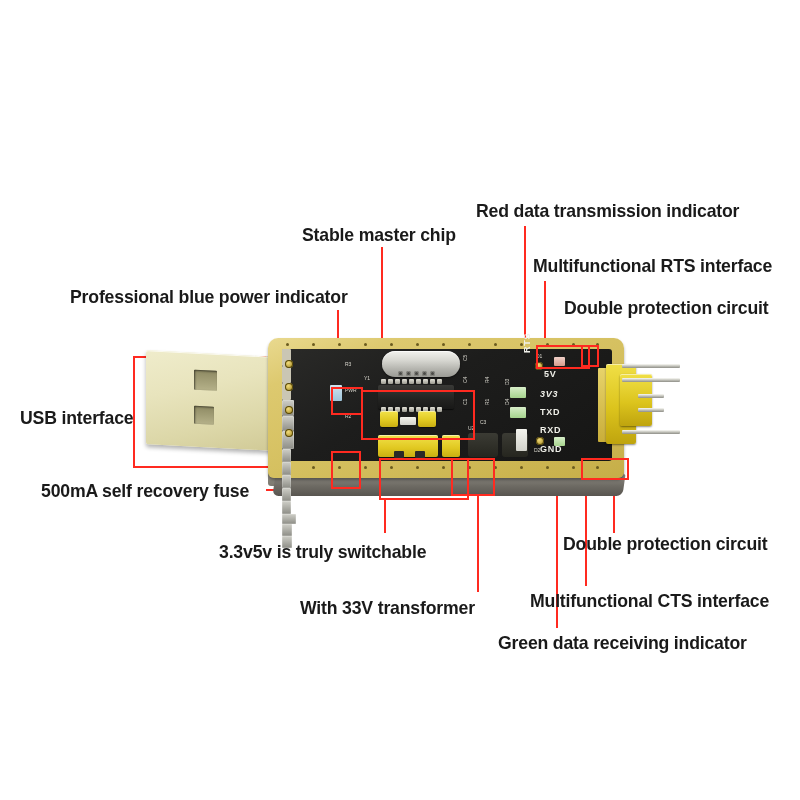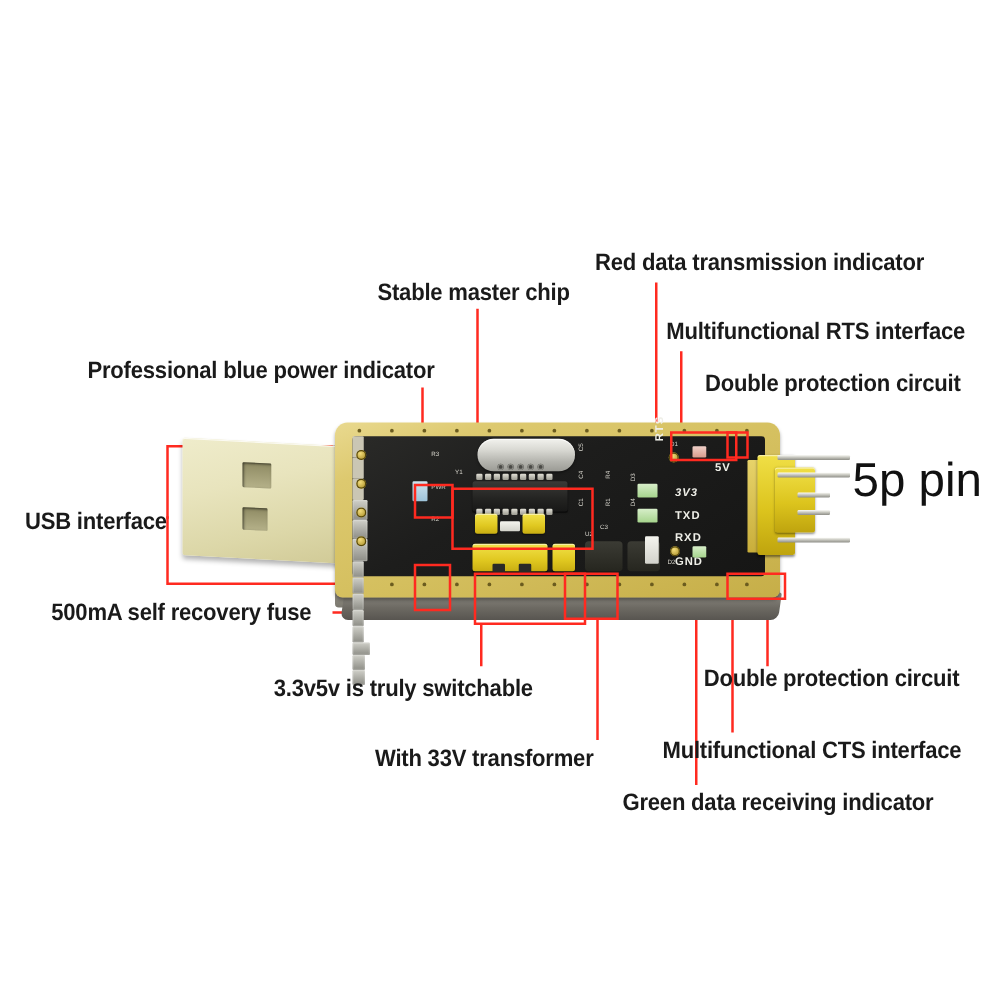--- a/index.html
+++ b/index.html
@@ -419,21 +419,21 @@
       <div class="res" style="left:186px; top:12px; width:9px; height:13px;"></div>
       <div class="silk" style="left:180px; top:12px; transform:rotate(-90deg);">C5</div>
 
       <div class="led led-green" style="left:228px; top:38px; width:16px; height:11px;"></div>
       <div class="silk" style="left:222px; top:36px; transform:rotate(-90deg);">D3</div>
       <div class="led led-green" style="left:228px; top:58px; width:16px; height:11px;"></div>
       <div class="silk" style="left:222px; top:56px; transform:rotate(-90deg);">D4</div>
       <div class="res" style="left:229px; top:76px; width:14px; height:10px;"></div>
 
       <div class="pinlbl" style="left:240px; top:4px; transform:rotate(-90deg); transform-origin:left top;">RTS</div>
-      <div class="pinlbl" style="left:262px; top:20px;margin-left:28px;">5V</div>
+      <div class="pinlbl" style="left:262px; top:20px;">5V</div>
       <div class="pinlbl" style="left:258px; top:40px;font-style:italic;">3V3</div>
       <div class="pinlbl" style="left:258px; top:58px;">TXD</div>
       <div class="pinlbl" style="left:258px; top:76px;">RXD</div>
       <div class="pinlbl" style="left:258px; top:95px;">GND</div>
 
       <div class="via" style="left:253px; top:13px; width:8px; height:8px;"></div>
       <div class="silk" style="left:254px; top:4px;">D1</div>
       <div class="led led-red" style="left:272px; top:8px; width:11px; height:9px;"></div>
       <div class="res" style="left:302px; top:8px; width:10px; height:12px;"></div>
 
@@ -470,15 +470,14 @@
   <div class="anno" style="left:564px; top:297px;">Double protection circuit</div>
   <div class="anno" style="left:70px; top:286px;">Professional blue power indicator</div>
   <div class="anno" style="left:20px; top:407px;">USB interface</div>
   <div class="anno" style="left:41px; top:480px;">500mA self recovery fuse</div>
   <div class="anno" style="left:219px; top:541px;">3.3v5v is truly switchable</div>
   <div class="anno" style="left:300px; top:597px;">With 33V transformer</div>
   <div class="anno" style="left:563px; top:533px;">Double protection circuit</div>
   <div class="anno" style="left:530px; top:590px;">Multifunctional CTS interface</div>
   <div class="anno" style="left:498px; top:632px;">Green data receiving indicator</div>
 
-  <div class="big-label" style="left:682px; top:364px;">5p pin</div>
 
 </div>
 
 </body></html>

